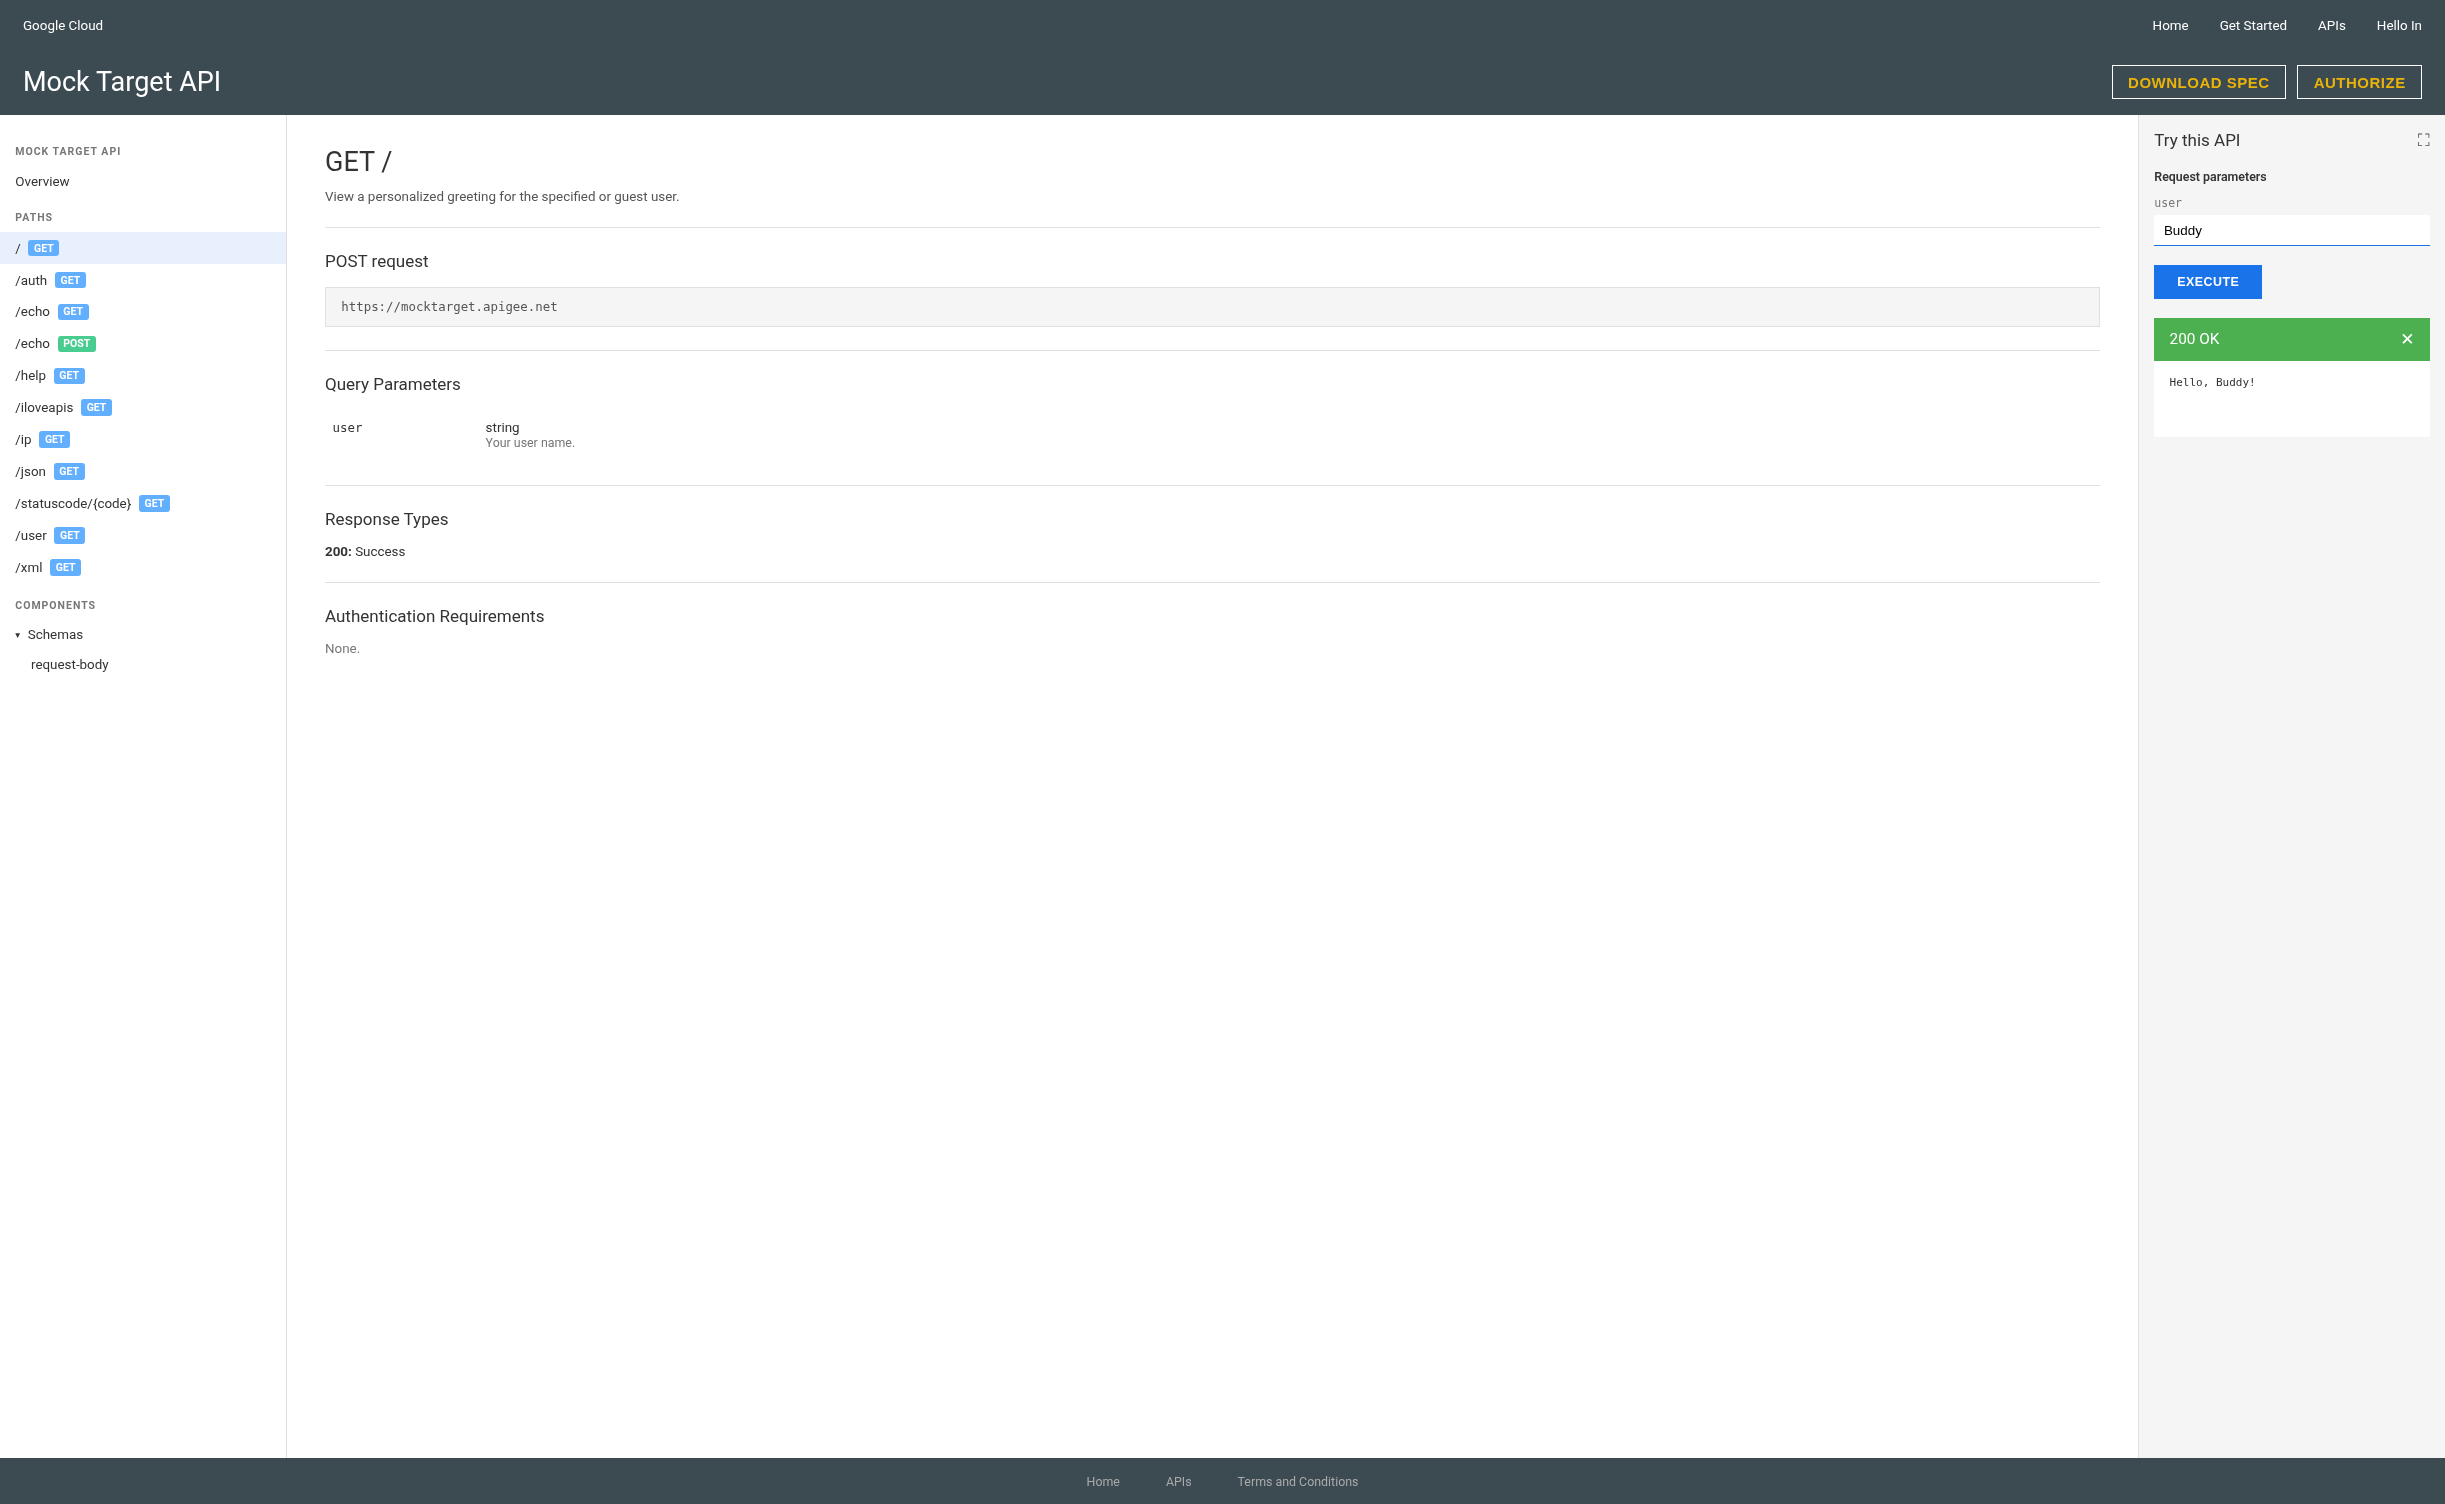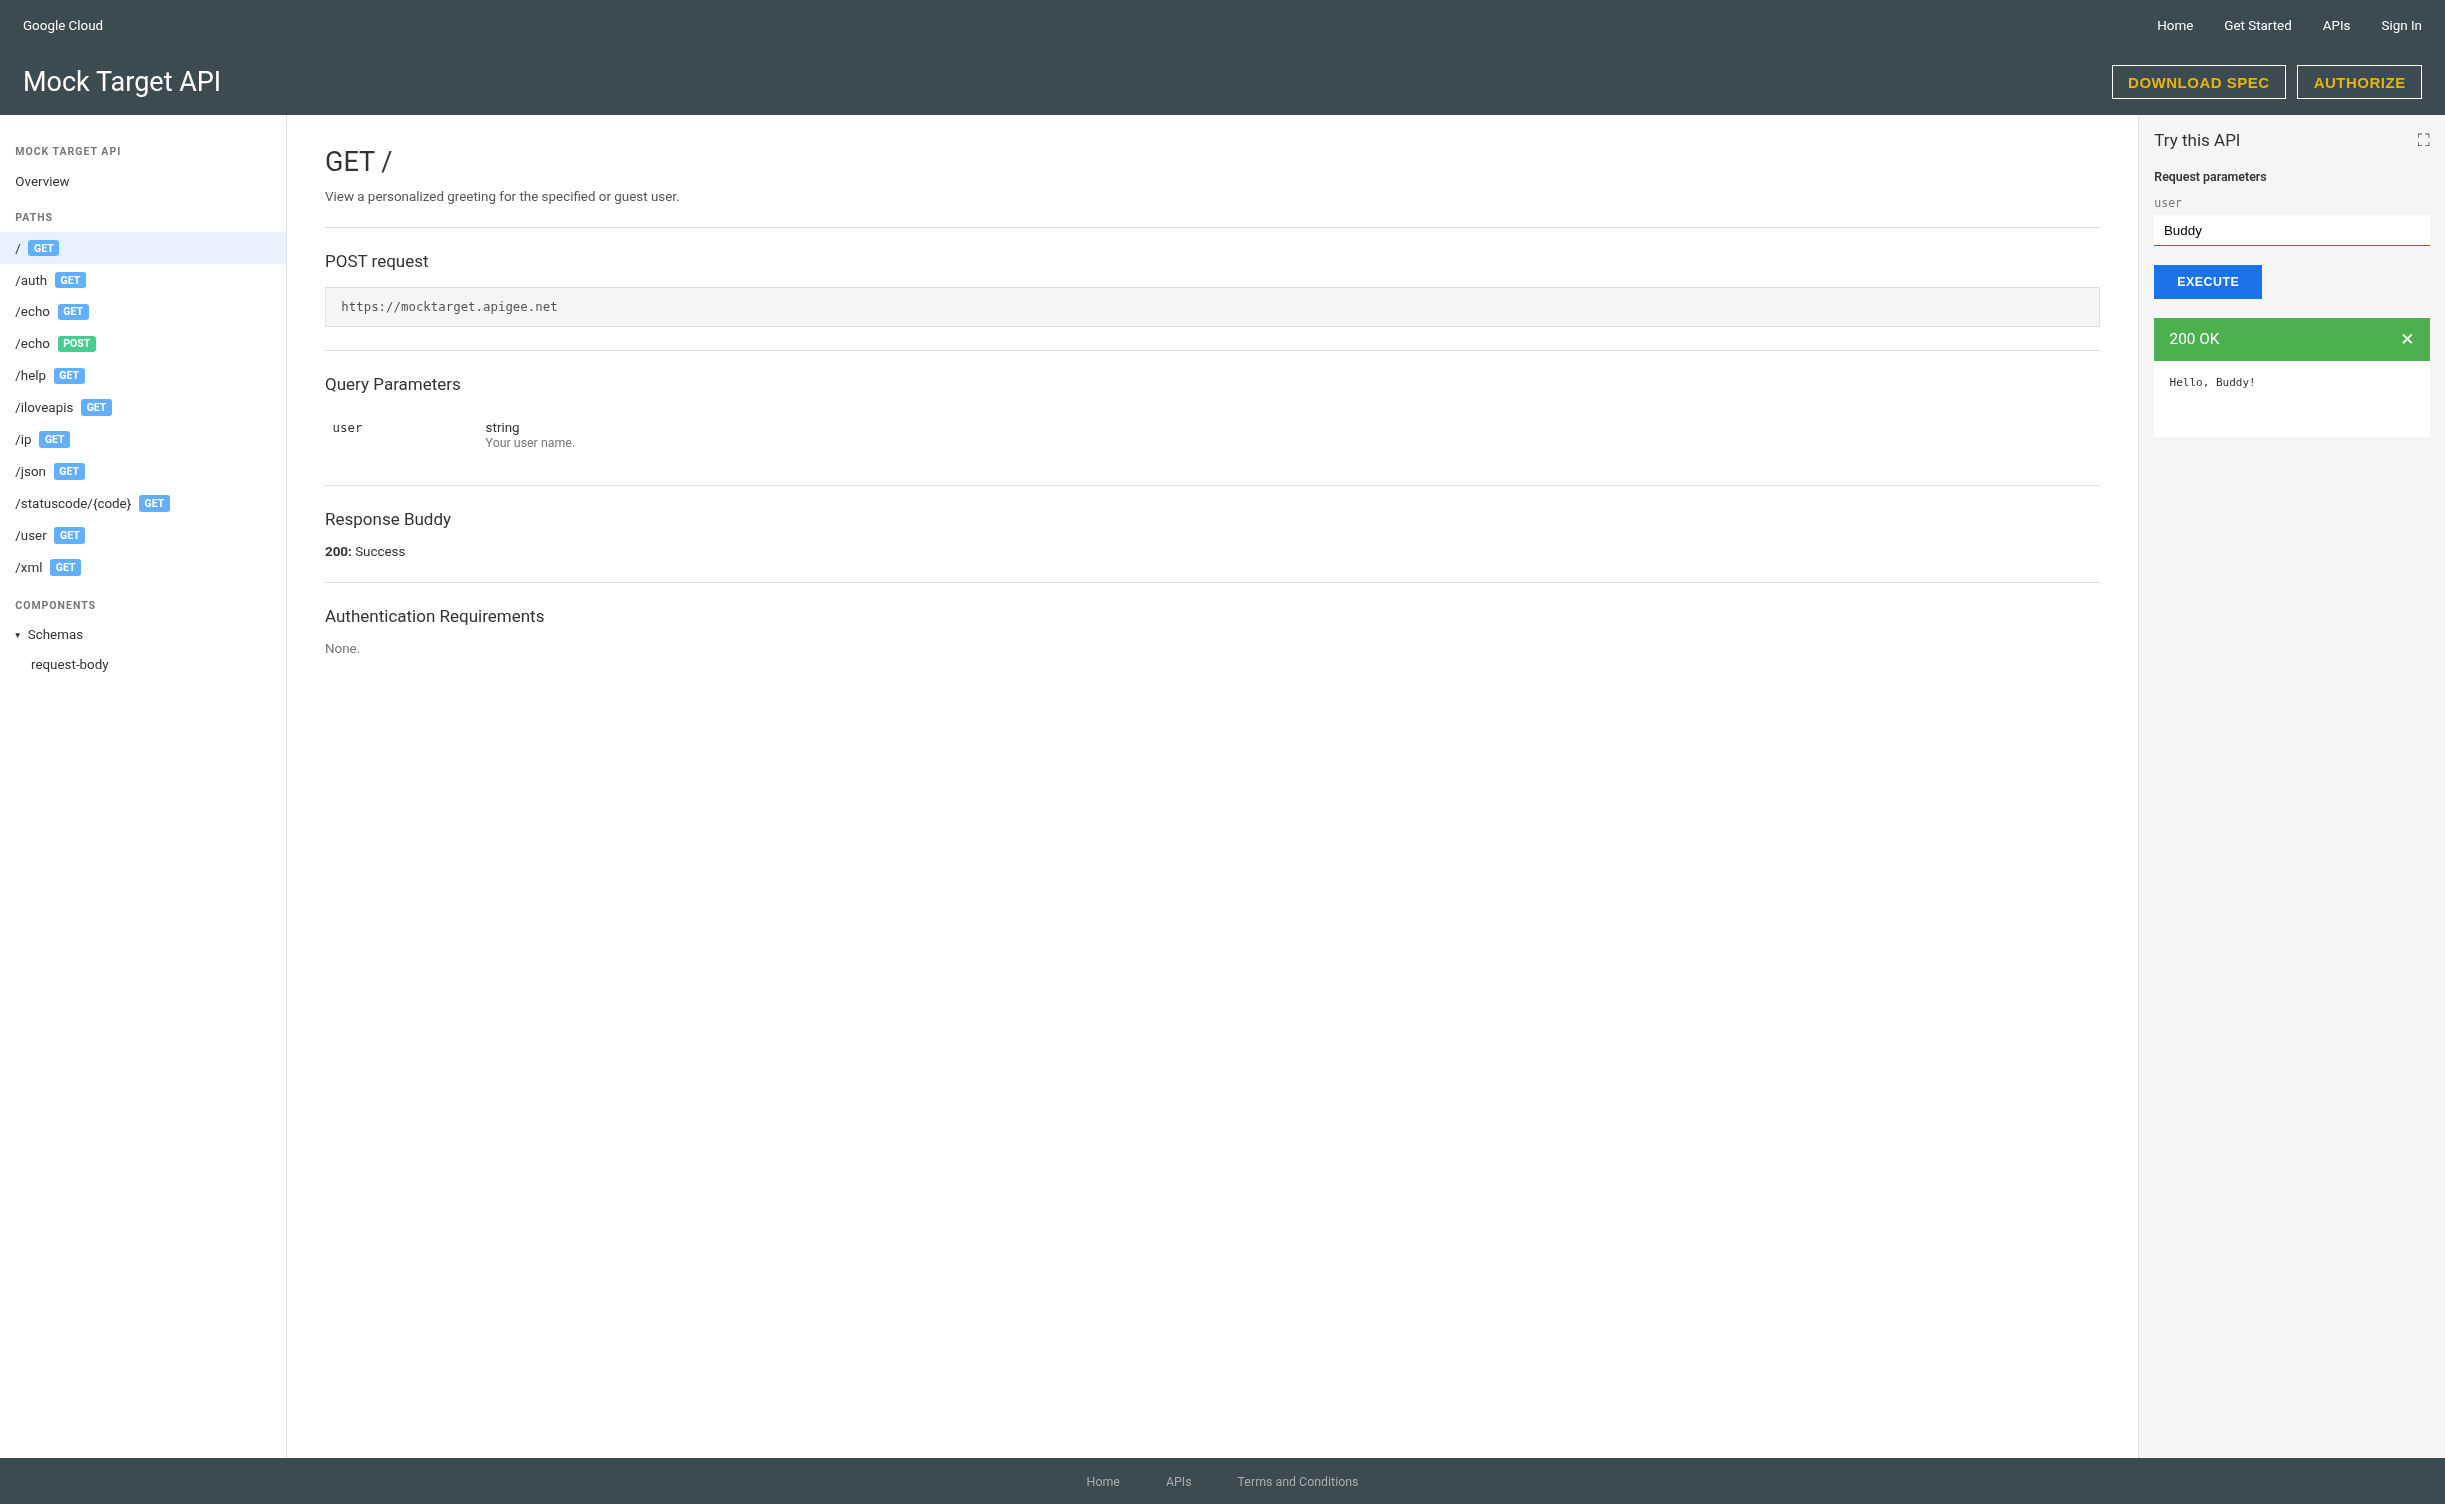--- a/index.html
+++ b/index.html
@@ -271,21 +271,21 @@
   </style>
 </head>
 <body>
 
 <nav class="top-nav">
   <span class="top-nav-logo">Google Cloud</span>
   <div class="top-nav-links">
     <a>Home</a>
     <a>Get Started</a>
     <a>APIs</a>
-    <a>Sign In</a>
+    <a>Hello In</a>
   </div>
 </nav>
 
 <div class="title-bar">
   <h1>Mock Target API</h1>
   <div class="title-bar-actions">
     <button class="btn-outline">DOWNLOAD SPEC</button>
     <button class="btn-outline">AUTHORIZE</button>
   </div>
 </div>
@@ -373,21 +373,21 @@
         <td>
           <div class="param-type">string</div>
           <div class="param-desc">Your user name.</div>
         </td>
       </tr>
     </tbody>
       </table>
 
     <hr class="section-divider">
 
-    <h3 class="section-title">Response Buddy</h3>
+    <h3 class="section-title">Response Types</h3>
     <p>
       <span class="response-status">200:</span>
       <span>Success</span>
     </p>
 
     <hr class="section-divider">
 
     <h3 class="section-title">Authentication Requirements</h3>
     <p class="auth-none">None.</p>
   </main>

